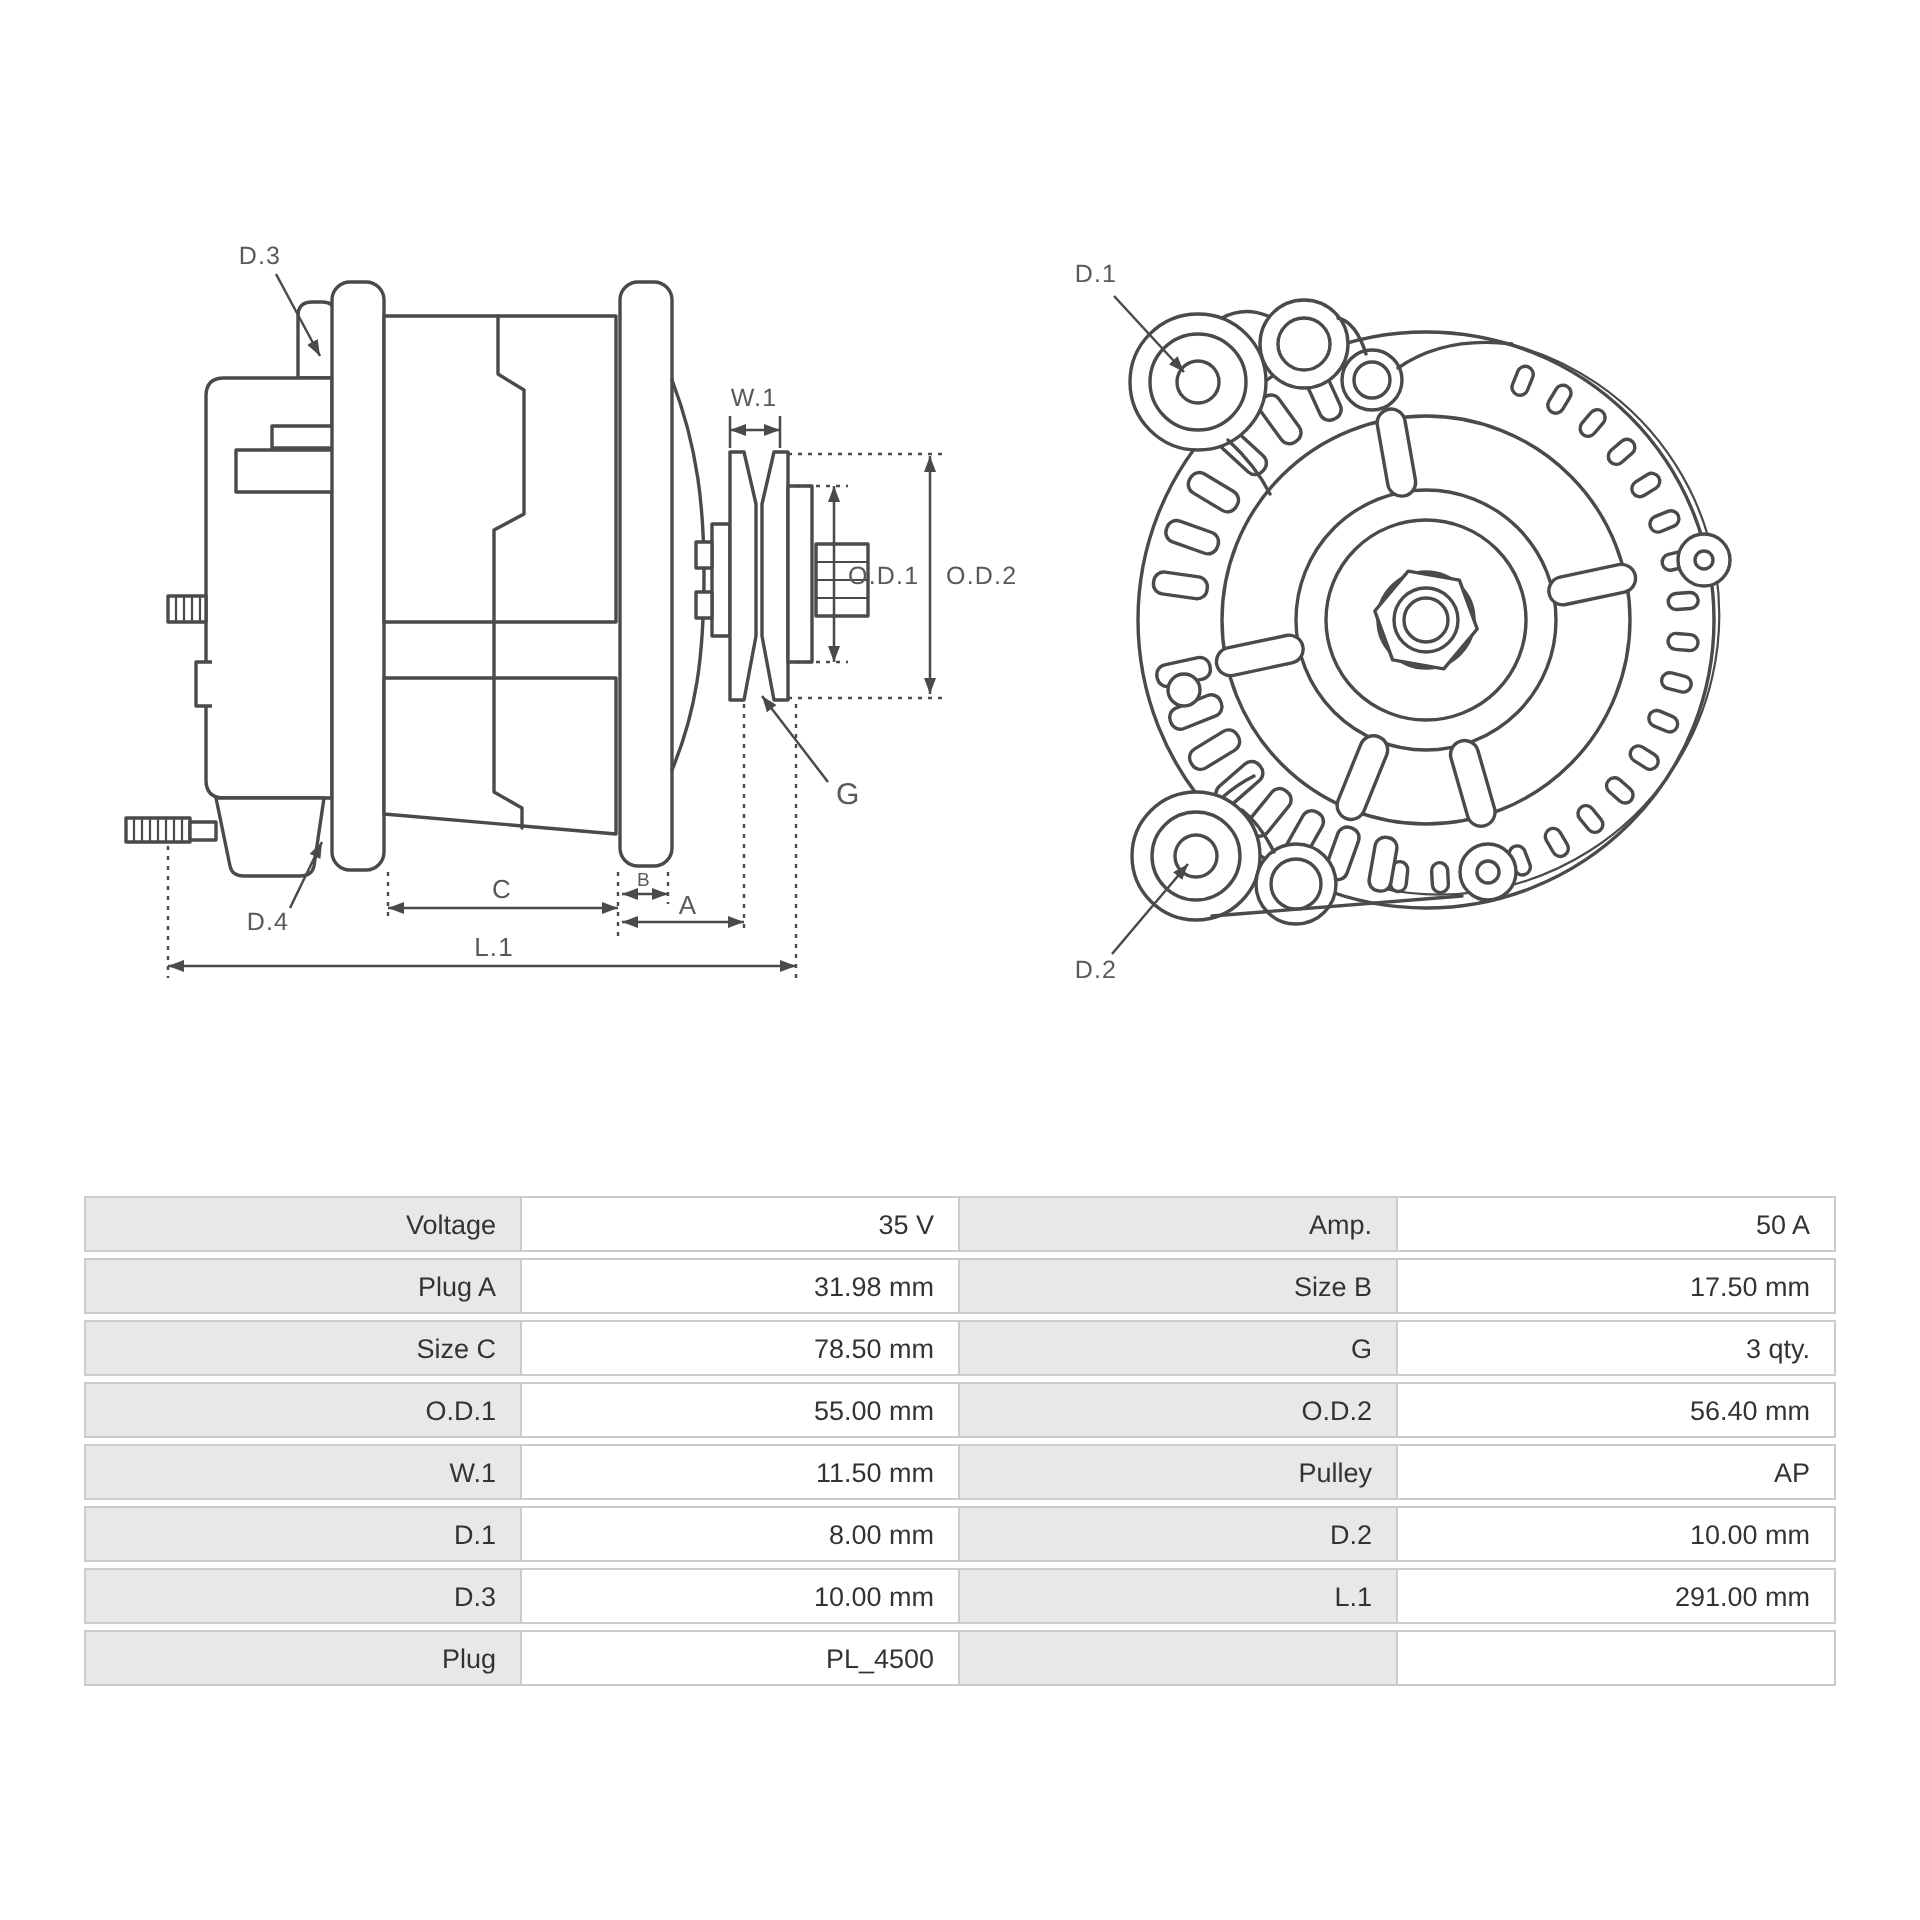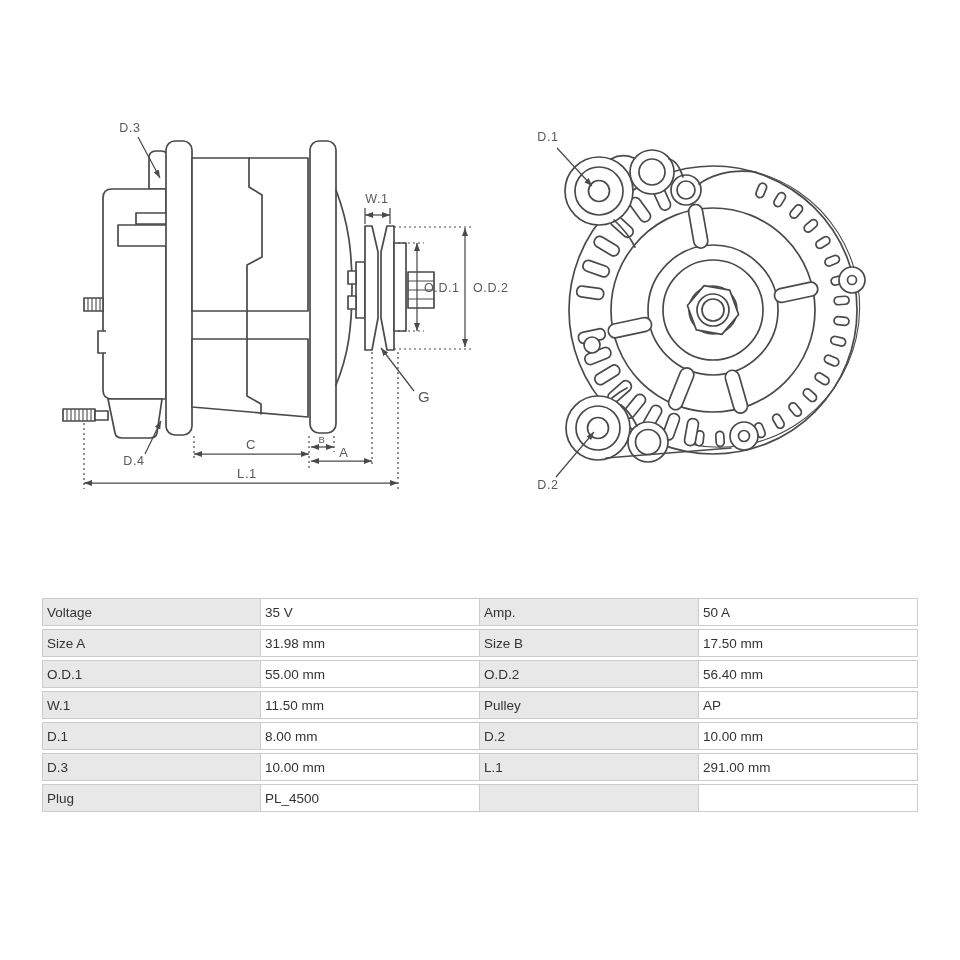--- a/index.html
+++ b/index.html
@@ -16,21 +16,21 @@
   .thin{fill:none;stroke:var(--ink);stroke-width:1.1;}
   .dim{fill:none;stroke:var(--ink);stroke-width:1.25;}
   .dot{fill:none;stroke:var(--ink);stroke-width:1.2;stroke-dasharray:2 3;}
   .lbl{fill:var(--label-ink);font-family:"Liberation Sans",sans-serif;font-size:13px;letter-spacing:.6px;}
   .lbl.small{font-size:9.5px;}
   .lbl.big{font-size:15px;}
   .lbl.mid{font-size:12.5px;}
   
   .spec{position:absolute;left:42px;top:595px;width:876px;border-collapse:separate;border-spacing:0 3px;
         table-layout:fixed;font-size:13.5px;color:var(--t-text);}
-  .spec td{height:26px;padding:0 12px 0 4px;text-align:left;vertical-align:middle;
+  .spec td{height:26px;padding:0 12px 0 4px;text-align:right;vertical-align:middle;
            border:1px solid var(--t-border);overflow:hidden;white-space:nowrap;}
   .spec td:not(:first-child){border-left:none;}
   .spec td.lab{background:var(--t-label-bg);}
   .spec td.val{background:var(--t-val-bg);}
 </style>
 </head>
 <body>
 
 <div class="stage">
 
@@ -211,24 +211,30 @@
 
   <table class="spec">
     <tbody>
         <tr>
           <td class="lab">Voltage</td>
           <td class="val">35 V</td>
           <td class="lab">Amp.</td>
           <td class="val">50 A</td>
         </tr>
         <tr>
-          <td class="lab">Size A</td>
+          <td class="lab">Plug A</td>
           <td class="val">31.98 mm</td>
           <td class="lab">Size B</td>
           <td class="val">17.50 mm</td>
+        </tr>
+        <tr>
+          <td class="lab">Size C</td>
+          <td class="val">78.50 mm</td>
+          <td class="lab">G</td>
+          <td class="val">3 qty.</td>
         </tr>
         <tr>
           <td class="lab">O.D.1</td>
           <td class="val">55.00 mm</td>
           <td class="lab">O.D.2</td>
           <td class="val">56.40 mm</td>
         </tr>
         <tr>
           <td class="lab">W.1</td>
           <td class="val">11.50 mm</td>

